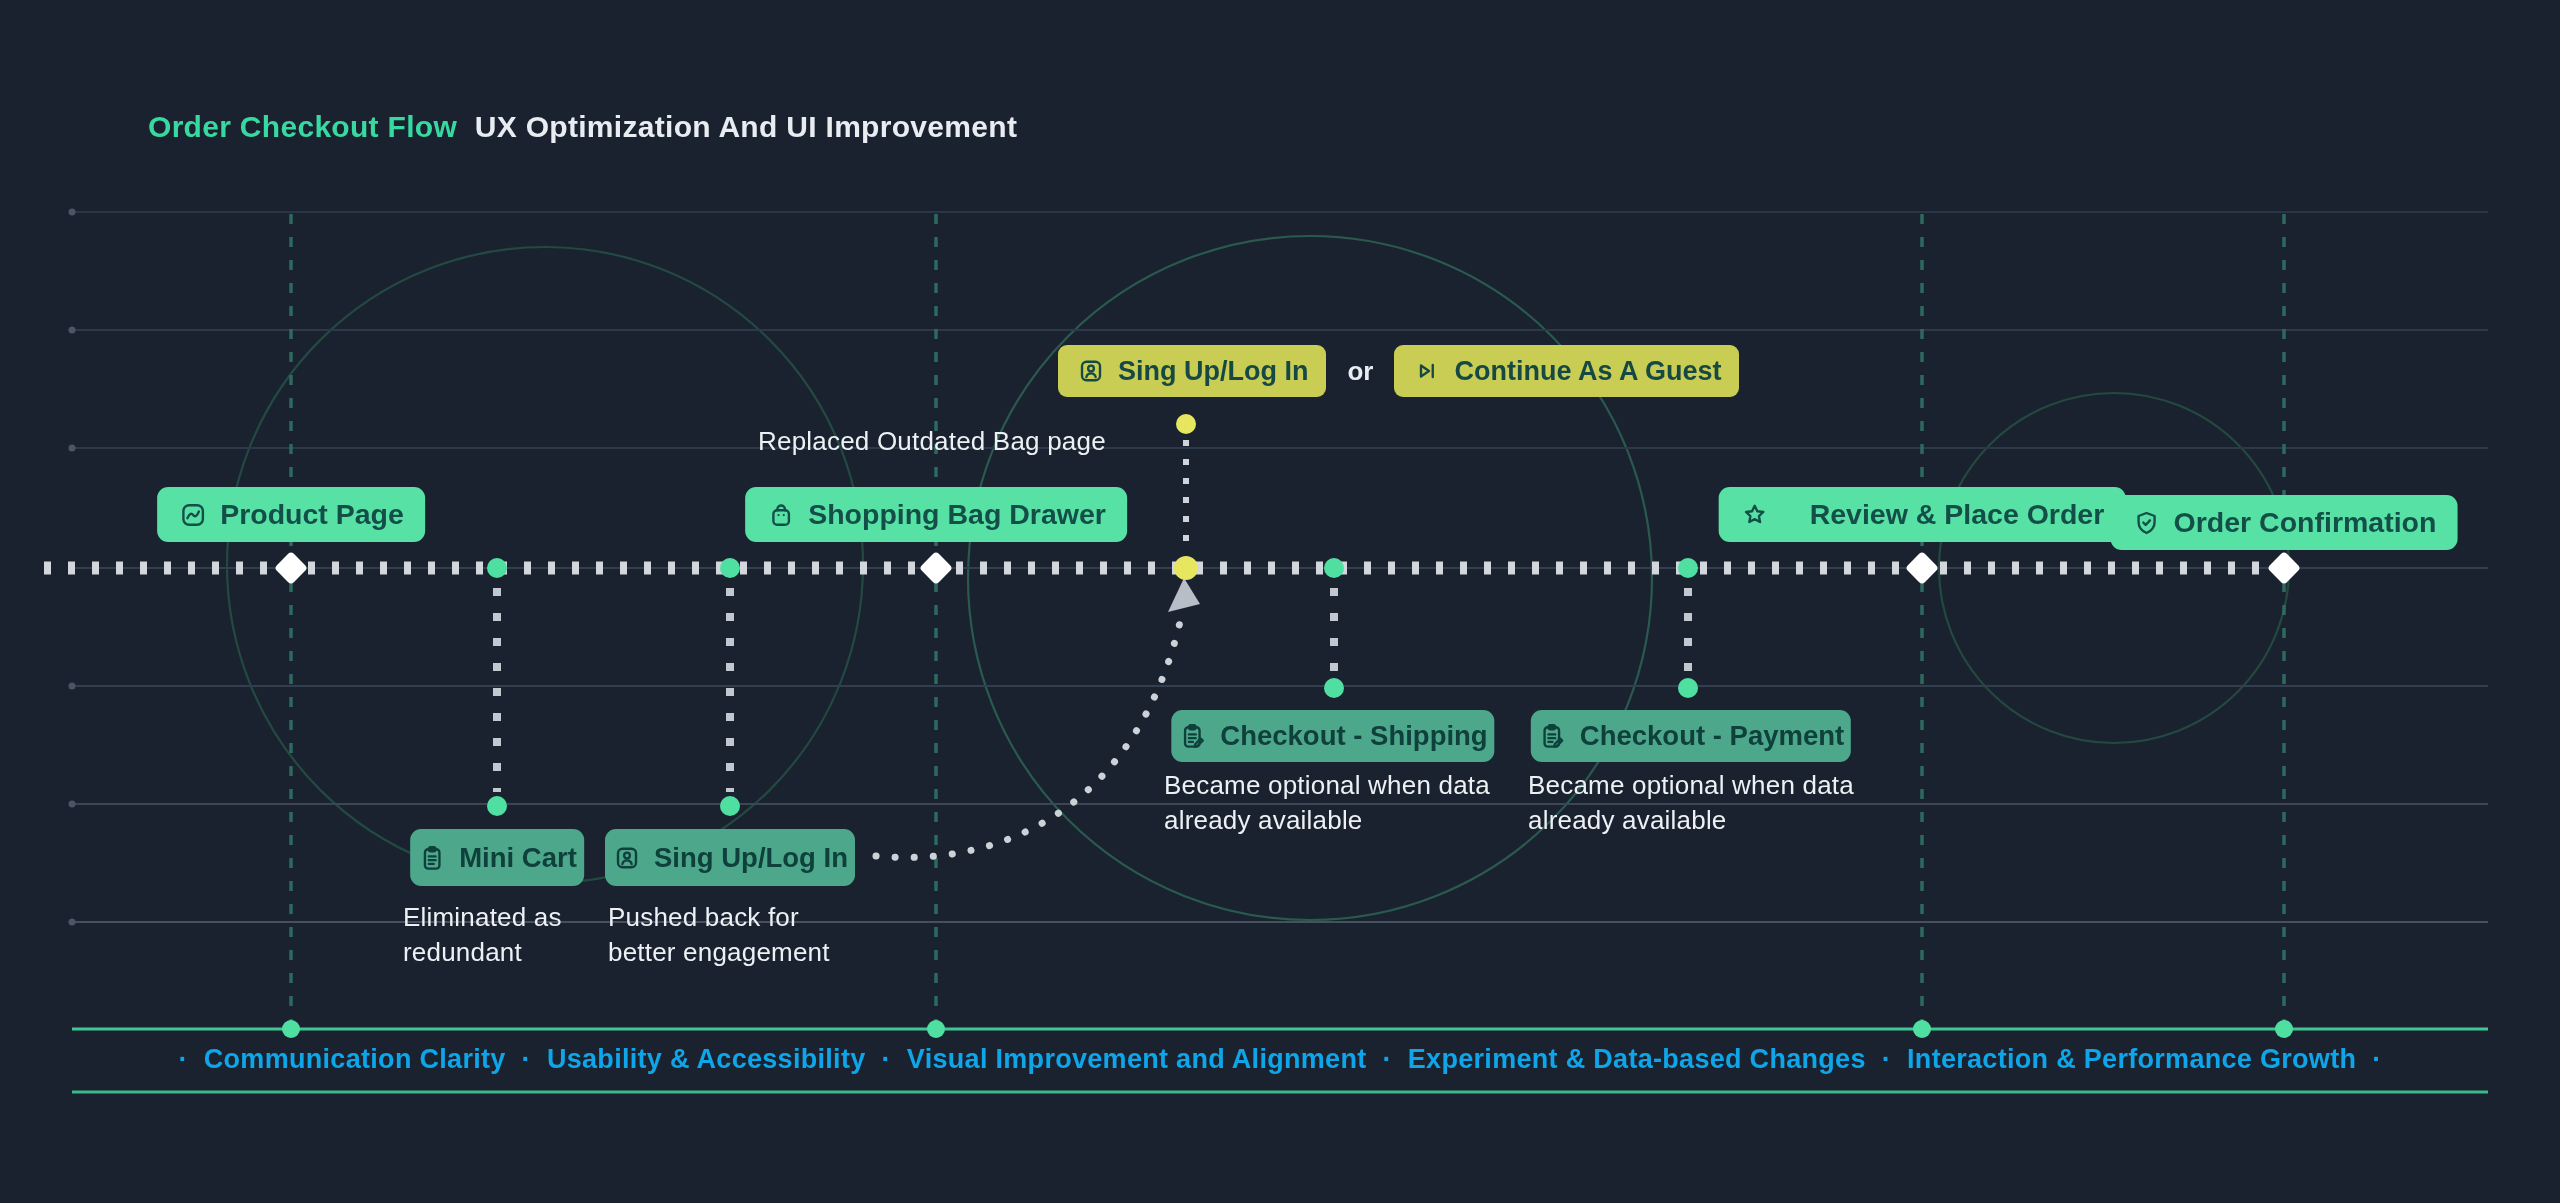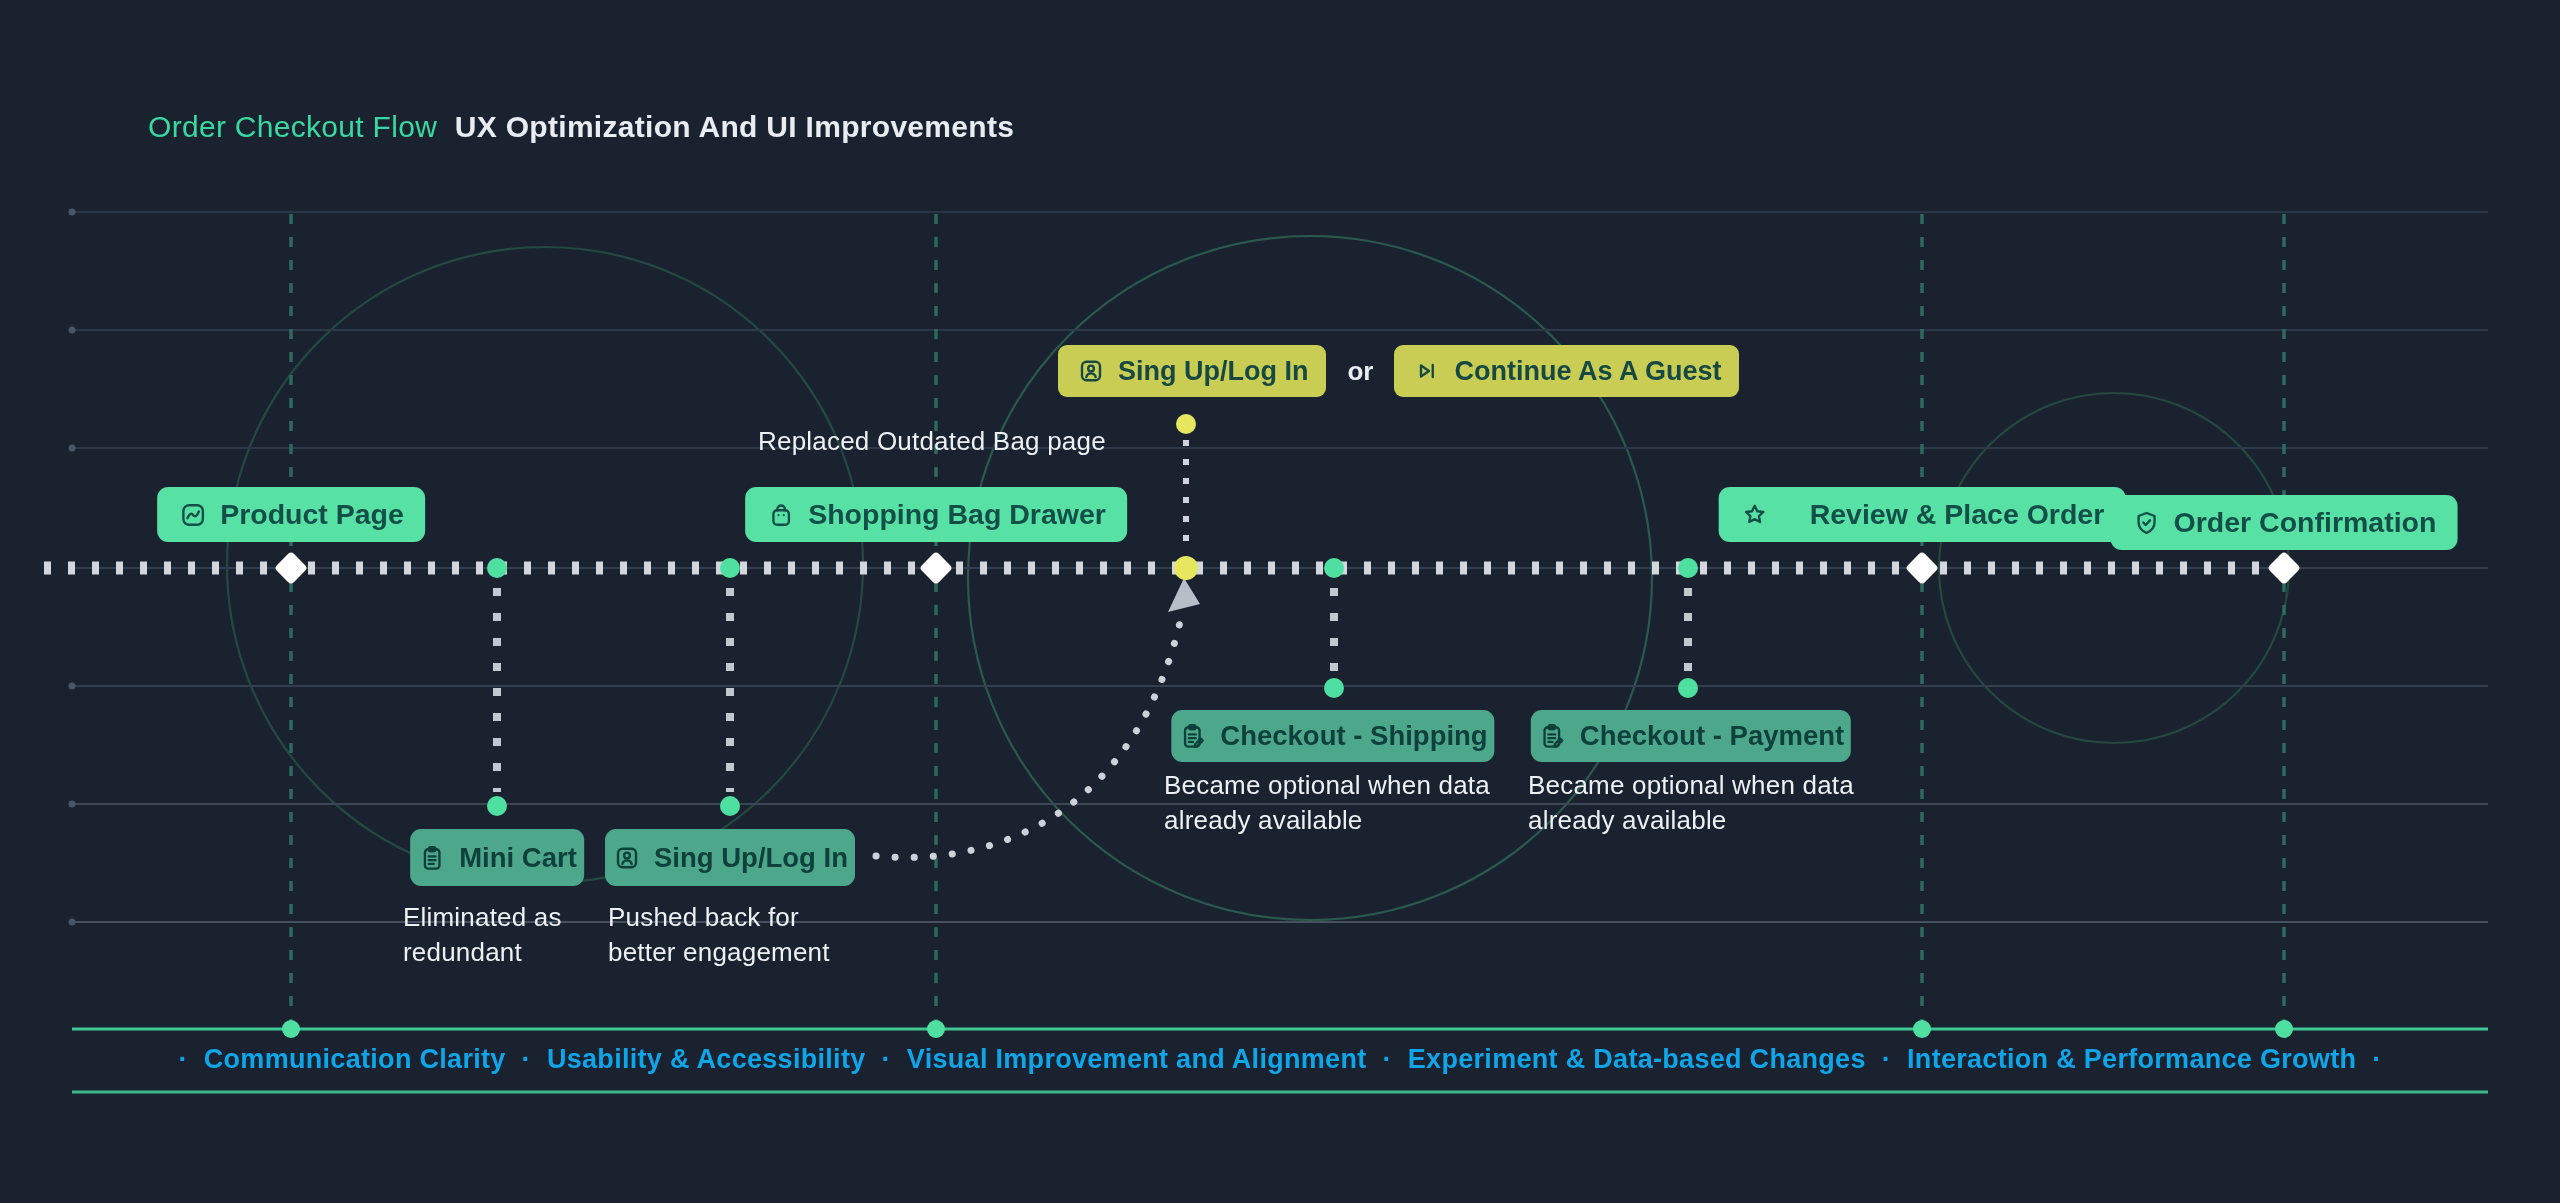--- a/index.html
+++ b/index.html
@@ -7,21 +7,21 @@
     position:relative;width:2560px;height:1203px;
     background:#1a2230;
     font-family:"Liberation Sans", sans-serif;
     overflow:hidden;
   }
   svg.decor{position:absolute;inset:0;pointer-events:none;}
   .title{
     position:absolute;left:148px;top:110px;
     font-size:30px;letter-spacing:.3px;white-space:nowrap;
   }
-  .title .accent{color:#38d9a0;font-weight:400;}
+  .title .accent{color:#38d9a0;font-weight:700;}
   .title .rest{color:#e9edf2;font-weight:600;margin-left:9px;}
 
   .chip{
     position:absolute;display:inline-flex;align-items:center;
     border-radius:11px;font-weight:700;white-space:nowrap;
     transform:translateX(-50%);
   }
   .chip .ic{display:inline-flex;margin-right:12px;}
   .chip .ic svg{display:block;}
   .chip.mint{
@@ -128,21 +128,21 @@
       <circle cx="1186" cy="568" r="12" fill="#e6e75e"></circle>
       <rect x="279" y="556" width="24" height="24" rx="4" fill="#ffffff" transform="rotate(45 291 568)"></rect>
       <rect x="924" y="556" width="24" height="24" rx="4" fill="#ffffff" transform="rotate(45 936 568)"></rect>
       <rect x="1910" y="556" width="24" height="24" rx="4" fill="#ffffff" transform="rotate(45 1922 568)"></rect>
       <rect x="2272" y="556" width="24" height="24" rx="4" fill="#ffffff" transform="rotate(45 2284 568)"></rect>
     </g>
   </svg>
 
   <div class="title">
     <span class="accent">Order Checkout Flow</span>
-    <span class="rest">UX Optimization And UI Improvements</span>
+    <span class="rest">UX Optimization And UI Improvement</span>
   </div>
 
 
   <div class="yellow-row">
     <div class="chip yellow">
       <span class="ic">
         <svg width="30" height="30" viewBox="0 0 24 24" fill="none" stroke="currentColor" stroke-width="1.9" stroke-linecap="round" stroke-linejoin="round">
           <rect x="4.8" y="4.6" width="14.4" height="14.8" rx="3.6"></rect>
           <circle cx="12" cy="10" r="2.3"></circle>
           <path d="M8.3 16.8 a3.8 3.8 0 0 1 7.4 0"></path>

